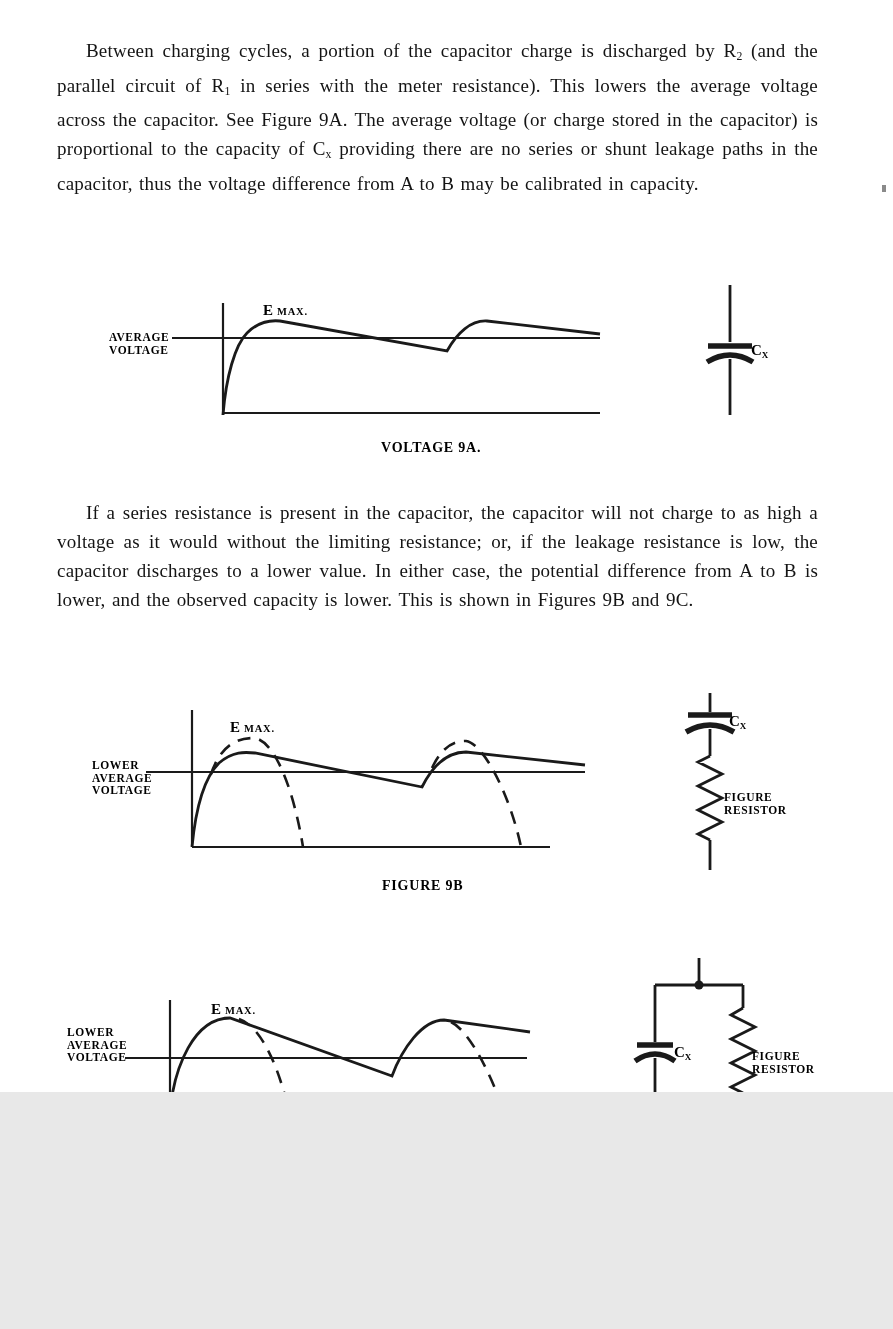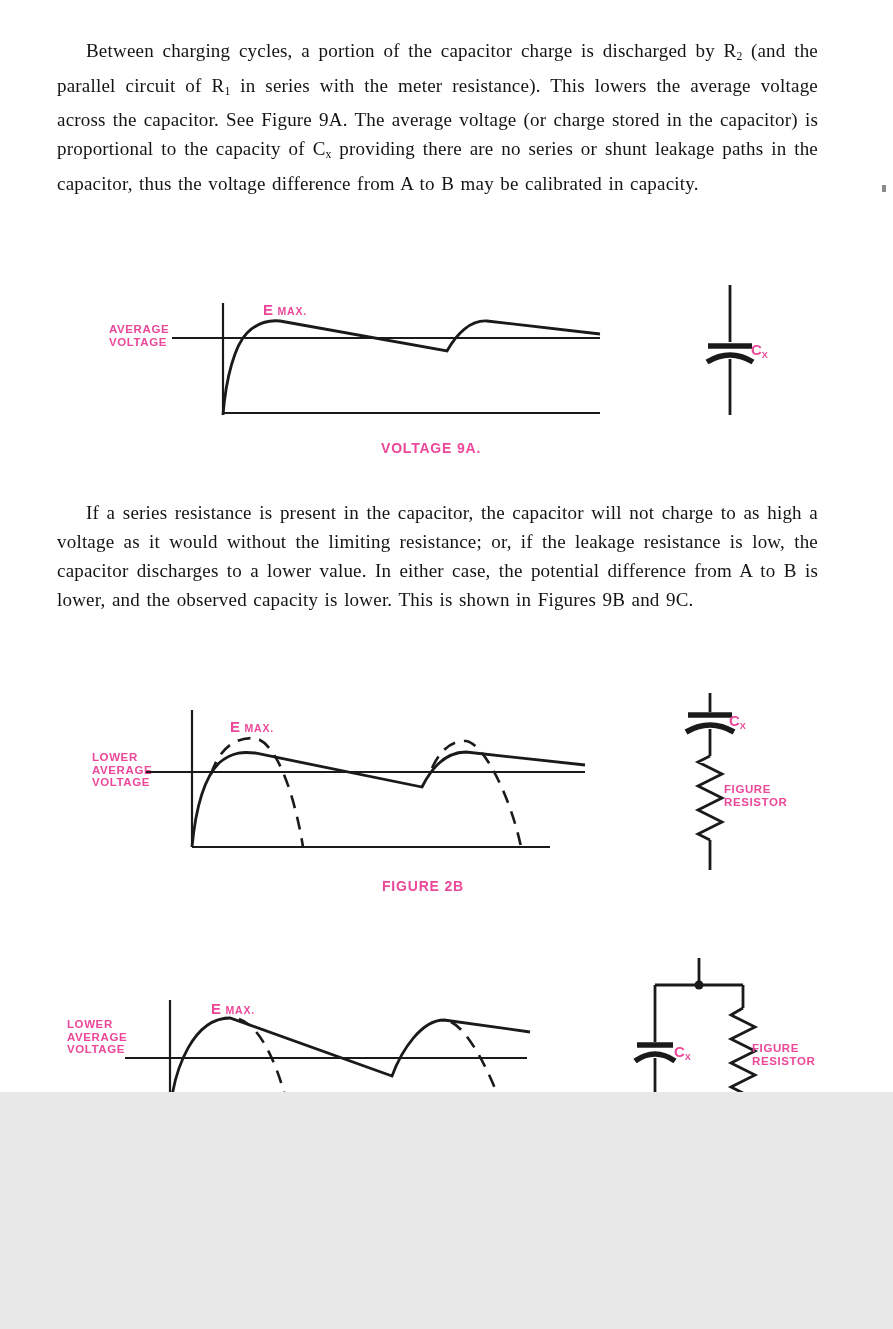--- a/index.html
+++ b/index.html
@@ -9,24 +9,24 @@
   }
   
   .para{
     position:absolute;left:57px;width:761px;
     font-size:19px;line-height:29px;text-align:justify;text-indent:29px;
     letter-spacing:0.2px;word-spacing:1.5px;color:#141414;
   }
   .para .rsub{font-size:0.62em;vertical-align:-0.22em;letter-spacing:0;}
   
   .flabel{
-    position:absolute;font-family:Liberation Sans, sans-serif;
-    font-weight:bold;color:#ec4899;white-space:nowrap;
+    position:absolute;font-family:Liberation Serif, serif;
+    font-weight:bold;color:#000000;white-space:nowrap;
   }
-  .axlabel{font-size:11.5px;line-height:12.5px;letter-spacing:0.6px;}
+  .axlabel{font-size:11.5px;line-height:12.5px;letter-spacing:0.6px;margin-top:8px;}
   .emax .e{font-size:15px;}
   .emax .max{font-size:10.5px;letter-spacing:0.8px;}
   .caption{font-size:14px;letter-spacing:0.8px;}
   .cx .c{font-size:15px;}
   .cx .xsub{font-size:9px;vertical-align:-3px;letter-spacing:0;}
   .pagenum{
     position:absolute;font-size:20px;font-weight:bold;
     font-family:"Liberation Serif",serif;color:#14532d;letter-spacing:1px;
   }
   svg{position:absolute;overflow:visible;}
@@ -87,21 +87,21 @@
 
   <svg style="left:95px;top:695px;" width="500" height="160" viewBox="0 0 500 160">
     <path class="ink" stroke-width="2.2" d="M97 15 L97 152"></path>
     <path class="ink" stroke-width="2.2" d="M97 152 L455 152"></path>
     <path class="ink" stroke-width="1.8" d="M51 77 L490 77"></path>
     <path class="ink" stroke-width="2.8" d="M97 152 C101 110, 110 82, 124 68 C138 56, 150 57, 160 58 L327 92 C338 70, 352 57, 371 57 L490 70"></path>
     <path class="ink" stroke-width="2.6" stroke-dasharray="13 9" d="M116 79 C126 50, 142 43, 159 43 C180 45, 199 96, 208 152"></path>
     <path class="ink" stroke-width="2.6" stroke-dasharray="13 9" d="M337 73 C348 50, 360 46, 371 46 C390 49, 416 104, 426 152"></path>
   </svg>
 
-  <div class="flabel caption" style="left:382px;top:878px;">FIGURE 2B</div>
+  <div class="flabel caption" style="left:382px;top:878px;">FIGURE 9B</div>
 
   <svg style="left:660px;top:688px;" width="130" height="185" viewBox="0 0 130 185">
     <path class="ink" stroke-width="2.8" d="M50 5 L50 24"></path>
     <path class="ink" stroke-width="5.5" d="M28 27 L72 27"></path>
     <path class="ink" stroke-width="5.5" d="M26 44 Q50 30 74 44"></path>
     <path class="ink" stroke-width="2.8" d="M50 41 L50 68"></path>
     <path class="ink" stroke-width="2.8" d="M50 68 L38 74 L62 86 L38 98 L62 110 L38 122 L62 134 L38 146 L50 152"></path>
     <path class="ink" stroke-width="2.8" d="M50 152 L50 182"></path>
   </svg>
   <div class="flabel cx" style="left:729px;top:712px;">

